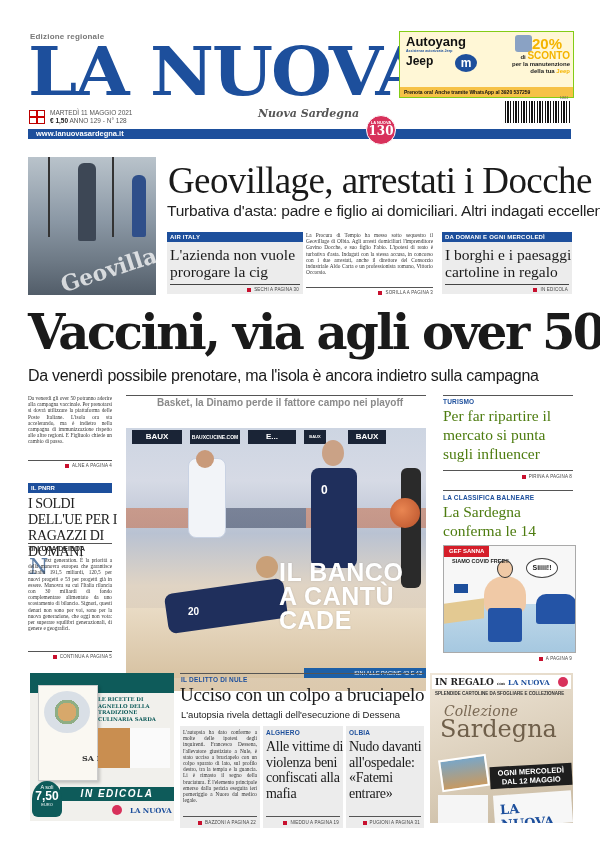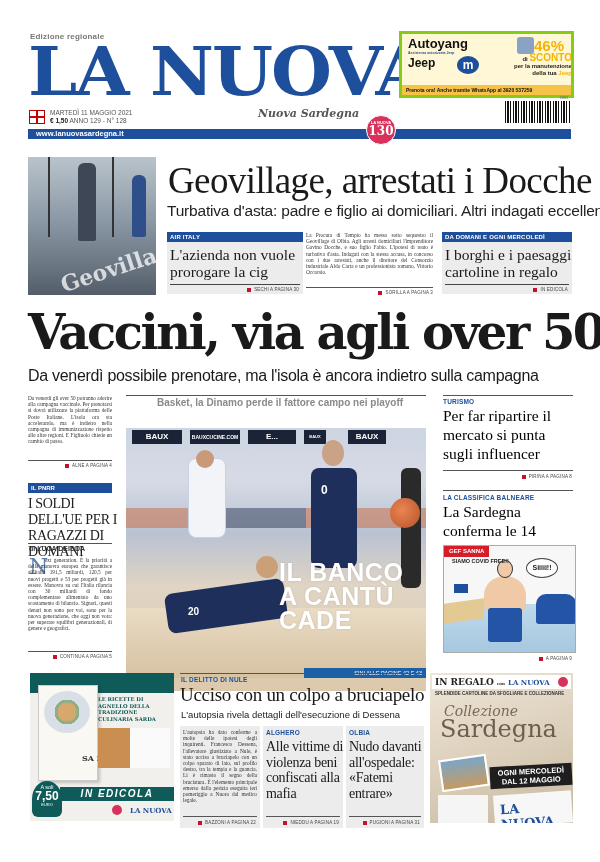--- a/index.html
+++ b/index.html
@@ -18,21 +18,21 @@
   .dateline { left: 50px; top: 109px; font-size: 6.5px; color: #555; line-height: 8px; }
   .dateline b { color: #222; }
   .subtitle-logo { left: 258px; top: 107px; font-family: "DejaVu Serif", serif; font-style: italic; font-size: 11px; color: #555; font-weight: bold; }
   .urlbar { left: 28px; top: 129px; width: 543px; height: 10px; background: #1d4f9c; }
   .urlbar span { position: absolute; left: 8px; top: 0px; font-size: 7.5px; font-weight: bold; color: #fff; line-height: 10px; }
   .badge130 { left: 366px; top: 115px; width: 30px; height: 30px; border-radius: 50%; background: #d8315b; color: #fff; text-align: center; border: 1px solid #fff; }
   .badge130 .t { font-size: 4px; font-weight: bold; display: block; margin-top: 4px; }
   .badge130 .n { font-size: 12px; font-weight: bold; display: block; line-height: 12px; font-family: "DejaVu Serif", serif; }
 
   
-  .ad { left: 399px; top: 31px; width: 175px; height: 67px; background: #fff7d6; border: 3px solid #84cc16; overflow: hidden; }
+  .ad { left: 399px; top: 31px; width: 175px; height: 67px; background: #fff7d6; border: 1px solid #84cc16; overflow: hidden; }
   .ad .brand { position: absolute; left: 6px; top: 2px; font-size: 13px; font-weight: bold; color: #111; }
   .ad .brandsub { position: absolute; left: 6px; top: 17px; font-size: 3.5px; color: #1d4f9c; font-weight: bold; }
   .ad .jeep { position: absolute; left: 6px; top: 22px; font-size: 12px; font-weight: bold; color: #111; }
   .ad .mopar { position: absolute; left: 55px; top: 22px; width: 22px; height: 18px; border-radius: 50%; background: #1d4f9c; color: #fff; font-size: 12px; font-weight: bold; text-align: center; line-height: 18px; }
   .ad .pct { position: absolute; left: 132px; top: 3px; font-size: 15px; font-weight: bold; color: #f4b400; }
   .ad .sconto { position: absolute; left: 112px; top: 20px; font-size: 6px; font-weight: bold; color: #222; text-align: right; width: 58px; line-height: 7px; }
   .ad .sconto .big { font-size: 10px; color: #f4b400; }
   .ad .sconto .jeepy { color: #f4b400; }
   .ad .illus { position: absolute; left: 115px; top: 3px; width: 17px; height: 17px; background: #8aa2c4; border-radius: 3px; }
   .ad .foot { position: absolute; left: 0; bottom: 0; width: 100%; height: 10px; background: #f6c247; font-size: 5px; font-weight: bold; color: #111; line-height: 10px; padding-left: 4px; }
@@ -85,21 +85,21 @@
   .basket-ref { position: absolute; left: 178px; top: 240px; width: 122px; height: 10px; background: #1d5fa6; color: #fff; font-size: 5.5px; line-height: 10px; text-align: right; padding-right: 4px; }
 
   
   .pnrr-bar { left: 28px; top: 483px; width: 84px; height: 10px; background: #1d4f9c; color: #fff; font-size: 6px; font-weight: bold; line-height: 10px; padding-left: 3px; }
   .pnrr-head { left: 28px; top: 496px; width: 90px; font-size: 14px; line-height: 16px; color: #222; letter-spacing: -0.4px; }
   .byline { left: 29px; top: 545px; font-size: 7px; font-weight: bold; color: #333; }
   .dropcap { left: 29px; top: 556px; font-family: "DejaVu Serif", serif; font-size: 22px; color: #5f7fa6; line-height: 22px; }
 
   
   .kicker-txt { position: absolute; font-size: 6.5px; font-weight: bold; color: #1d4f9c; letter-spacing: 0.2px; }
-  .right-head { position: absolute; font-size: 15.5px; line-height: 19px; color: #000000; }
+  .right-head { position: absolute; font-size: 15.5px; line-height: 19px; color: #4d7c0f; }
 
   .cartoon { left: 443px; top: 545px; width: 133px; height: 108px; background: linear-gradient(180deg, #f7f7f7 0%, #f7f7f7 55%, #bfd9ea 55%, #a6c8e0 100%); border: 1px solid #aaa; overflow: hidden; }
   .cartoon .tag { position: absolute; left: 0; top: 0; height: 11px; padding: 0 5px; background: #d51e2a; color: #fff; font-size: 6px; font-weight: bold; line-height: 11px; }
   .cartoon .man { position: absolute; left: 40px; top: 30px; width: 42px; height: 38px; border-radius: 50% 50% 10px 10px; background: #f0c9a6; }
   .cartoon .trunks { position: absolute; left: 44px; top: 62px; width: 34px; height: 34px; background: #2454a6; border-radius: 3px; }
   .cartoon .head { position: absolute; left: 53px; top: 14px; width: 16px; height: 18px; border-radius: 50%; background: #f0c9a6; border: 1px solid #333; }
   .cartoon .bubble1 { position: absolute; left: 8px; top: 12px; font-size: 5.5px; color: #222; font-weight: bold; line-height: 6px; }
   .cartoon .bubble2 { position: absolute; left: 82px; top: 12px; width: 32px; height: 20px; border: 1px solid #444; border-radius: 50%; background: #fff; font-size: 7px; text-align: center; line-height: 18px; font-weight: bold; }
   .cartoon .crowd { position: absolute; left: 92px; top: 48px; width: 40px; height: 30px; background: #2454a6; border-radius: 10px 10px 3px 3px; }
   .cartoon .flagbf { position: absolute; left: 10px; top: 38px; width: 14px; height: 9px; background: #1d4f9c; }
@@ -162,21 +162,21 @@
   <span class="t">LA NUOVA</span>
   <span class="n">130</span>
 </div>
 
 <div class="abs ad">
   <div class="brand">Autoyang</div>
   <div class="brandsub">Assistenza autorizzata Jeep</div>
   <div class="jeep">Jeep</div>
   <div class="mopar">m</div>
   <div class="illus"></div>
-  <div class="pct">46%</div>
+  <div class="pct">20%</div>
   <div class="sconto">
     <span>di</span> <span class="big">SCONTO</span><br>
     <span>per la manutenzione</span><br>
     <span>della tua</span> <span class="jeepy">Jeep</span>
   </div>
   <div class="foot">Prenota ora! Anche tramite WhatsApp al 3920 537259</div>
 </div>
 <div class="abs barcode"></div>
 <div class="abs barcode-num" style="left:560px;top:96px;">10511</div>
 

